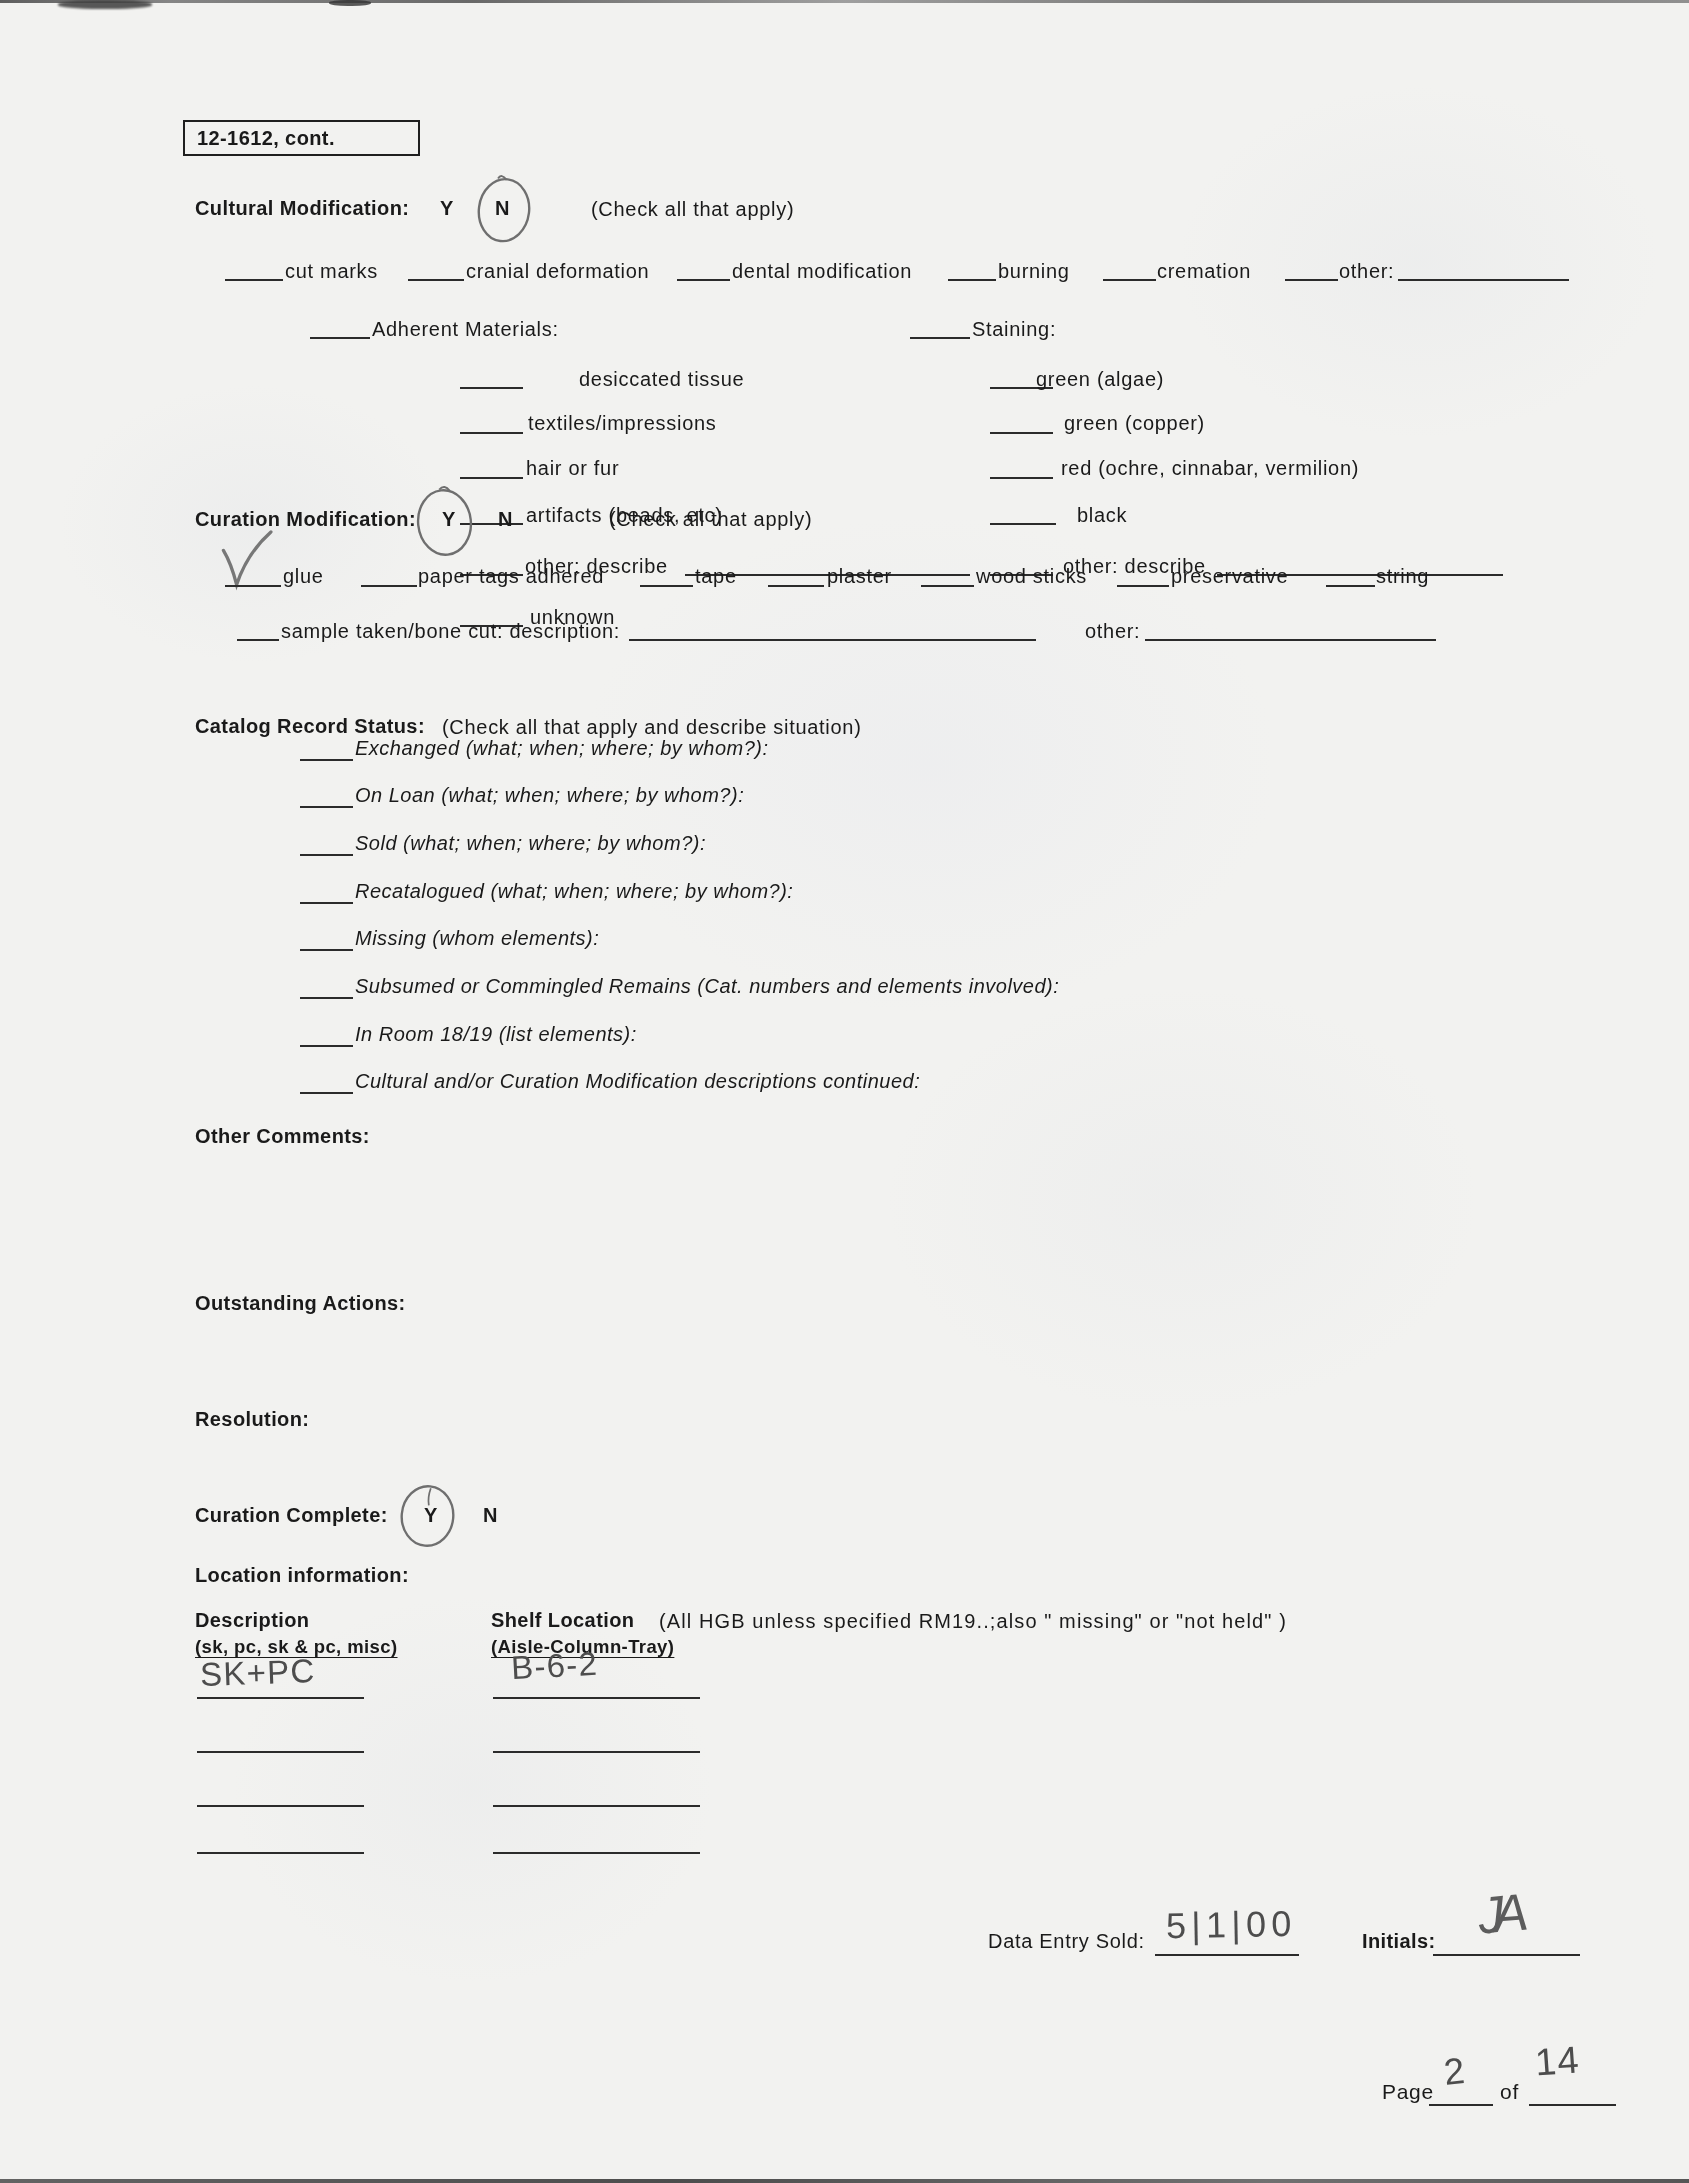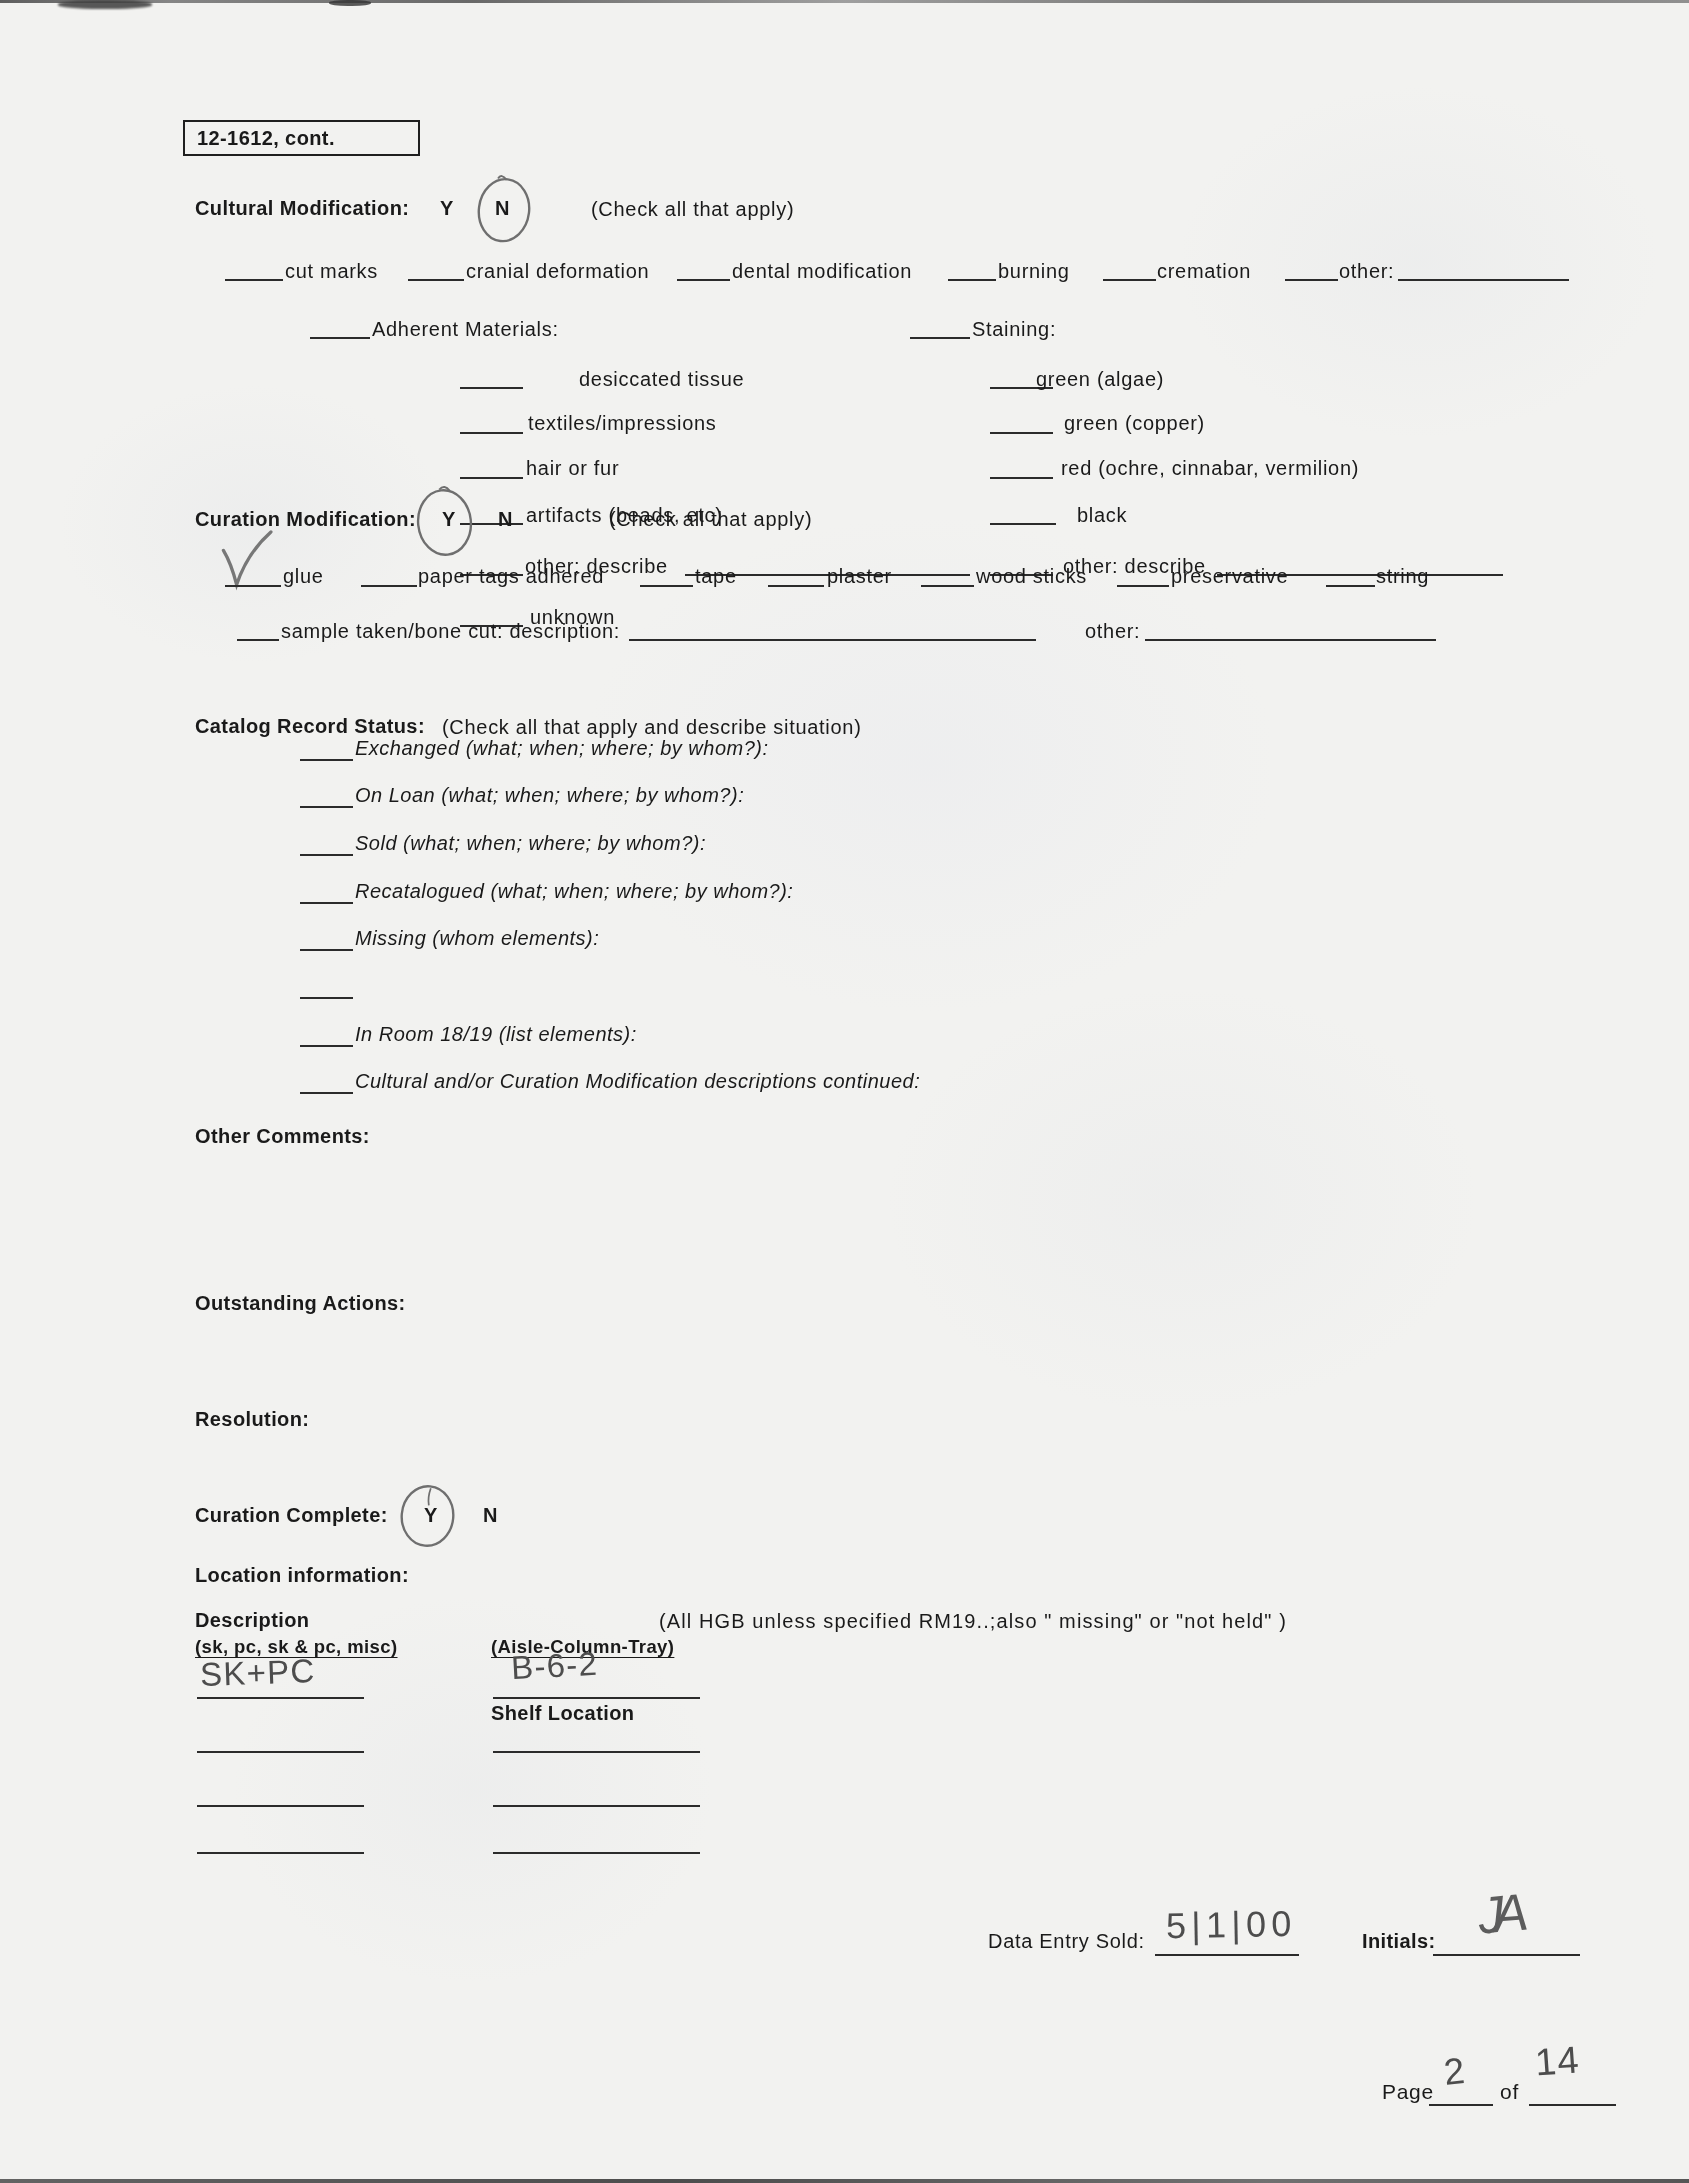--- a/index.html
+++ b/index.html
@@ -133,20 +133,21 @@
   <div class="t it" style="left:355px;top:737px;">Exchanged (what; when; where; by whom?):</div>
   <div class="ln" style="left:300px;top:806px;width:53px;"></div>
   <div class="t it" style="left:355px;top:784px;">On Loan (what; when; where; by whom?):</div>
   <div class="ln" style="left:300px;top:854px;width:53px;"></div>
   <div class="t it" style="left:355px;top:832px;">Sold (what; when; where; by whom?):</div>
   <div class="ln" style="left:300px;top:902px;width:53px;"></div>
   <div class="t it" style="left:355px;top:880px;">Recatalogued (what; when; where; by whom?):</div>
   <div class="ln" style="left:300px;top:949px;width:53px;"></div>
   <div class="t it" style="left:355px;top:927px;">Missing (whom elements):</div>
   <div class="ln" style="left:300px;top:997px;width:53px;"></div>
+  <div class="t it" style="left:355px;top:975px;">Subsumed or Commingled Remains (Cat. numbers and elements involved):</div>
   <div class="ln" style="left:300px;top:1045px;width:53px;"></div>
   <div class="t it" style="left:355px;top:1023px;">In Room 18/19 (list elements):</div>
   <div class="ln" style="left:300px;top:1092px;width:53px;"></div>
   <div class="t it" style="left:355px;top:1070px;">Cultural and/or Curation Modification descriptions continued:</div>
 
   <div class="t bold" style="left:195px;top:1125px;">Other Comments:</div>
   <div class="t bold" style="left:195px;top:1292px;">Outstanding Actions:</div>
   <div class="t bold" style="left:195px;top:1408px;">Resolution:</div>
 
   <div class="t bold" style="left:195px;top:1504px;">Curation Complete:</div>
@@ -154,21 +155,21 @@
   <svg style="left:391px;top:1479px;" width="73" height="74" viewBox="0 0 110 112">
     <ellipse cx="55" cy="56" rx="39" ry="45" fill="none" stroke="#6f6f6f" stroke-width="3.6" transform="rotate(5 55 56)"></ellipse>
     <path d="M60 14 Q55 28 57 40" fill="none" stroke="#6f6f6f" stroke-width="2.6"></path>
   </svg>
   <div class="t bold" style="left:483px;top:1504px;">N</div>
 
   <div class="t bold" style="left:195px;top:1564px;">Location information:</div>
 
   <div class="t bold" style="left:195px;top:1609px;">Description</div>
   <div class="t bold sm ul" style="left:195px;top:1637px;">(sk, pc, sk &amp; pc, misc)</div>
-  <div class="t bold" style="left:491px;top:1702px;">Shelf Location</div>
+  <div class="t bold" style="left:491px;top:1609px;">Shelf Location</div>
   <div class="t" style="left:659px;top:1610px;letter-spacing:1.1px;">(All HGB unless specified RM19..;also " missing" or "not held" )</div>
   <div class="t bold sm ul" style="left:491px;top:1637px;">(Aisle-Column-Tray)</div>
 
   <div class="hw" style="left:200px;top:1654px;">SK+PC</div>
   <div class="hw" style="left:511px;top:1647px;transform:rotate(-3deg);">B-6-2</div>
 
   <div class="ln" style="left:197px;top:1697px;width:167px;"></div>
   <div class="ln" style="left:493px;top:1697px;width:207px;"></div>
   <div class="ln" style="left:197px;top:1751px;width:167px;"></div>
   <div class="ln" style="left:493px;top:1751px;width:207px;"></div>

